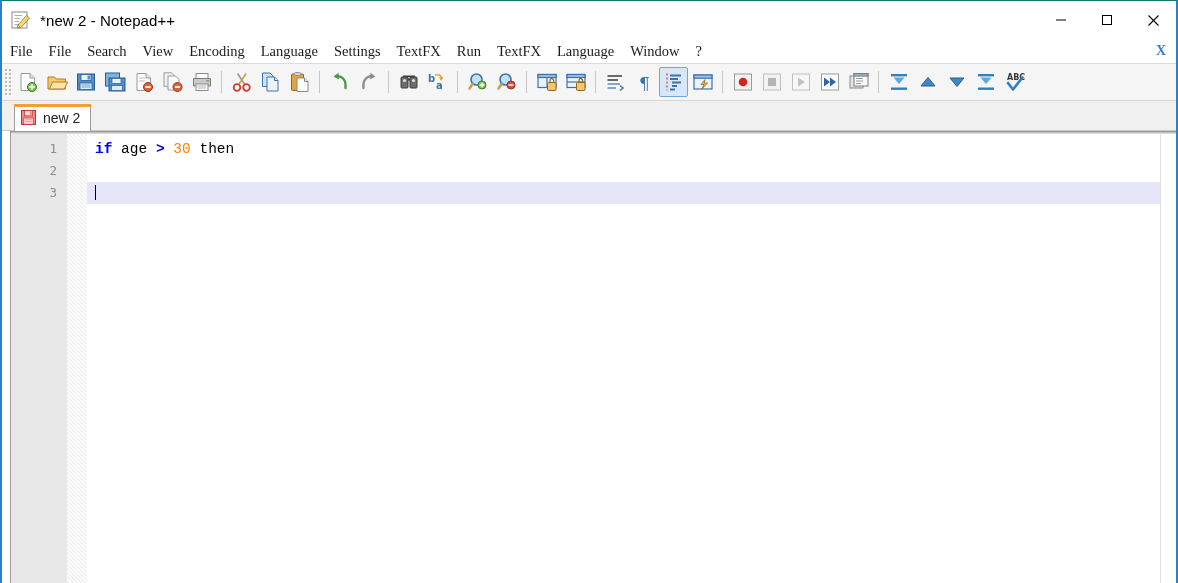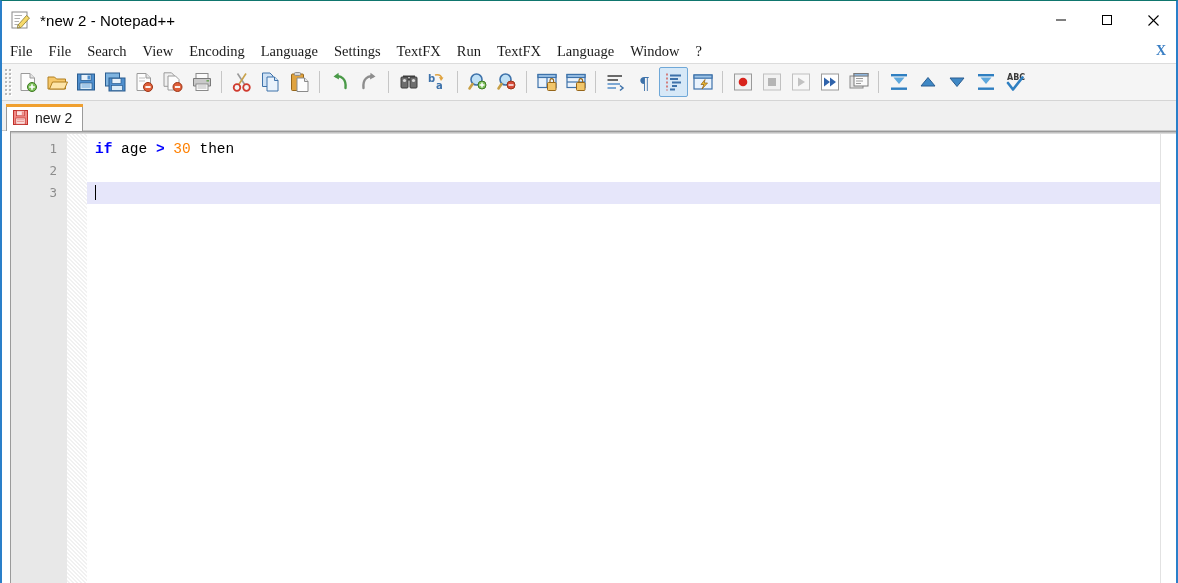--- a/index.html
+++ b/index.html
@@ -76,21 +76,21 @@
   }
   .tb-sep{
     width:1px;height:22px;background:#c6c6c6;margin:0 5px;flex:0 0 1px;
   }
   .tb-btn svg{display:block;}
 
   
   .tabbar{
     height:30px;flex:0 0 30px;background:#f0f0f0;
     display:flex;align-items:flex-end;position:relative;
-    padding-left:4px;box-sizing:border-box;
+    padding-left:12px;box-sizing:border-box;
   }
   .tabbar:after{
     content:"";position:absolute;left:0;right:0;bottom:0;height:1px;background:#c8c8c8;
   }
   .tab{
     height:27px;display:flex;align-items:center;
     background:#ffffff;border:1px solid #9a9a9a;border-bottom:none;
     border-top:none;
     padding:0 10px 0 6px;position:relative;box-sizing:border-box;z-index:2;
   }

